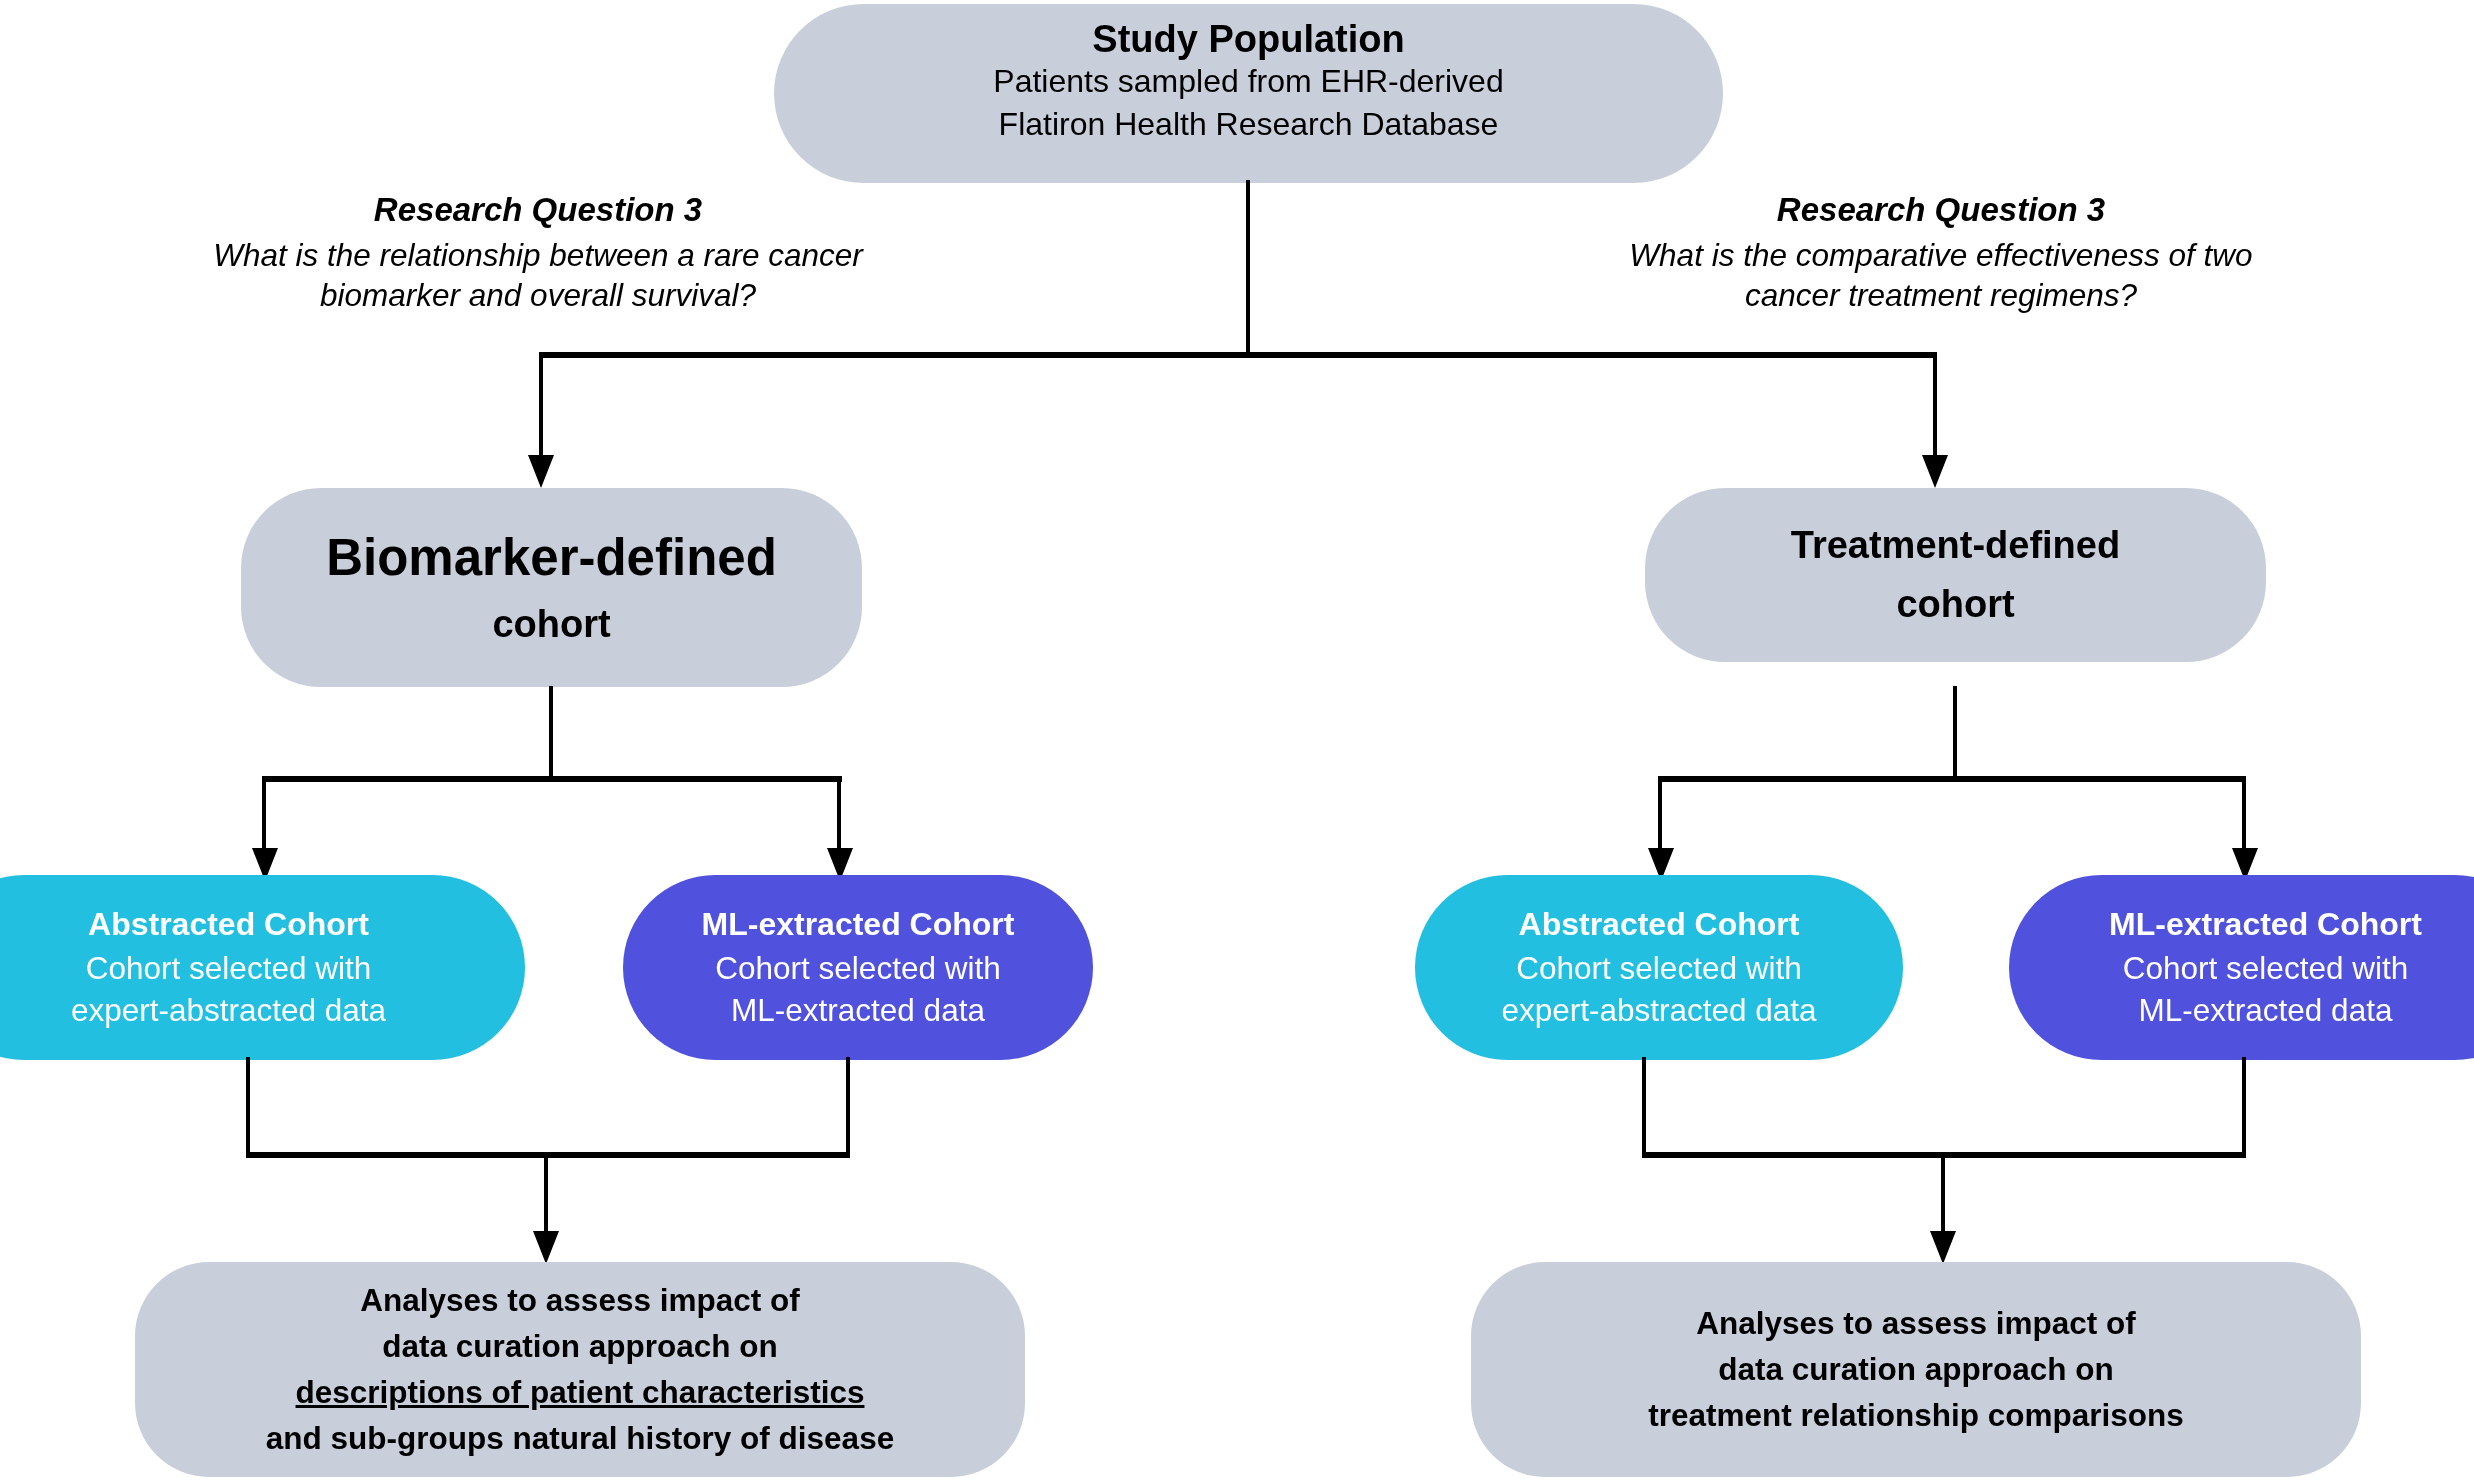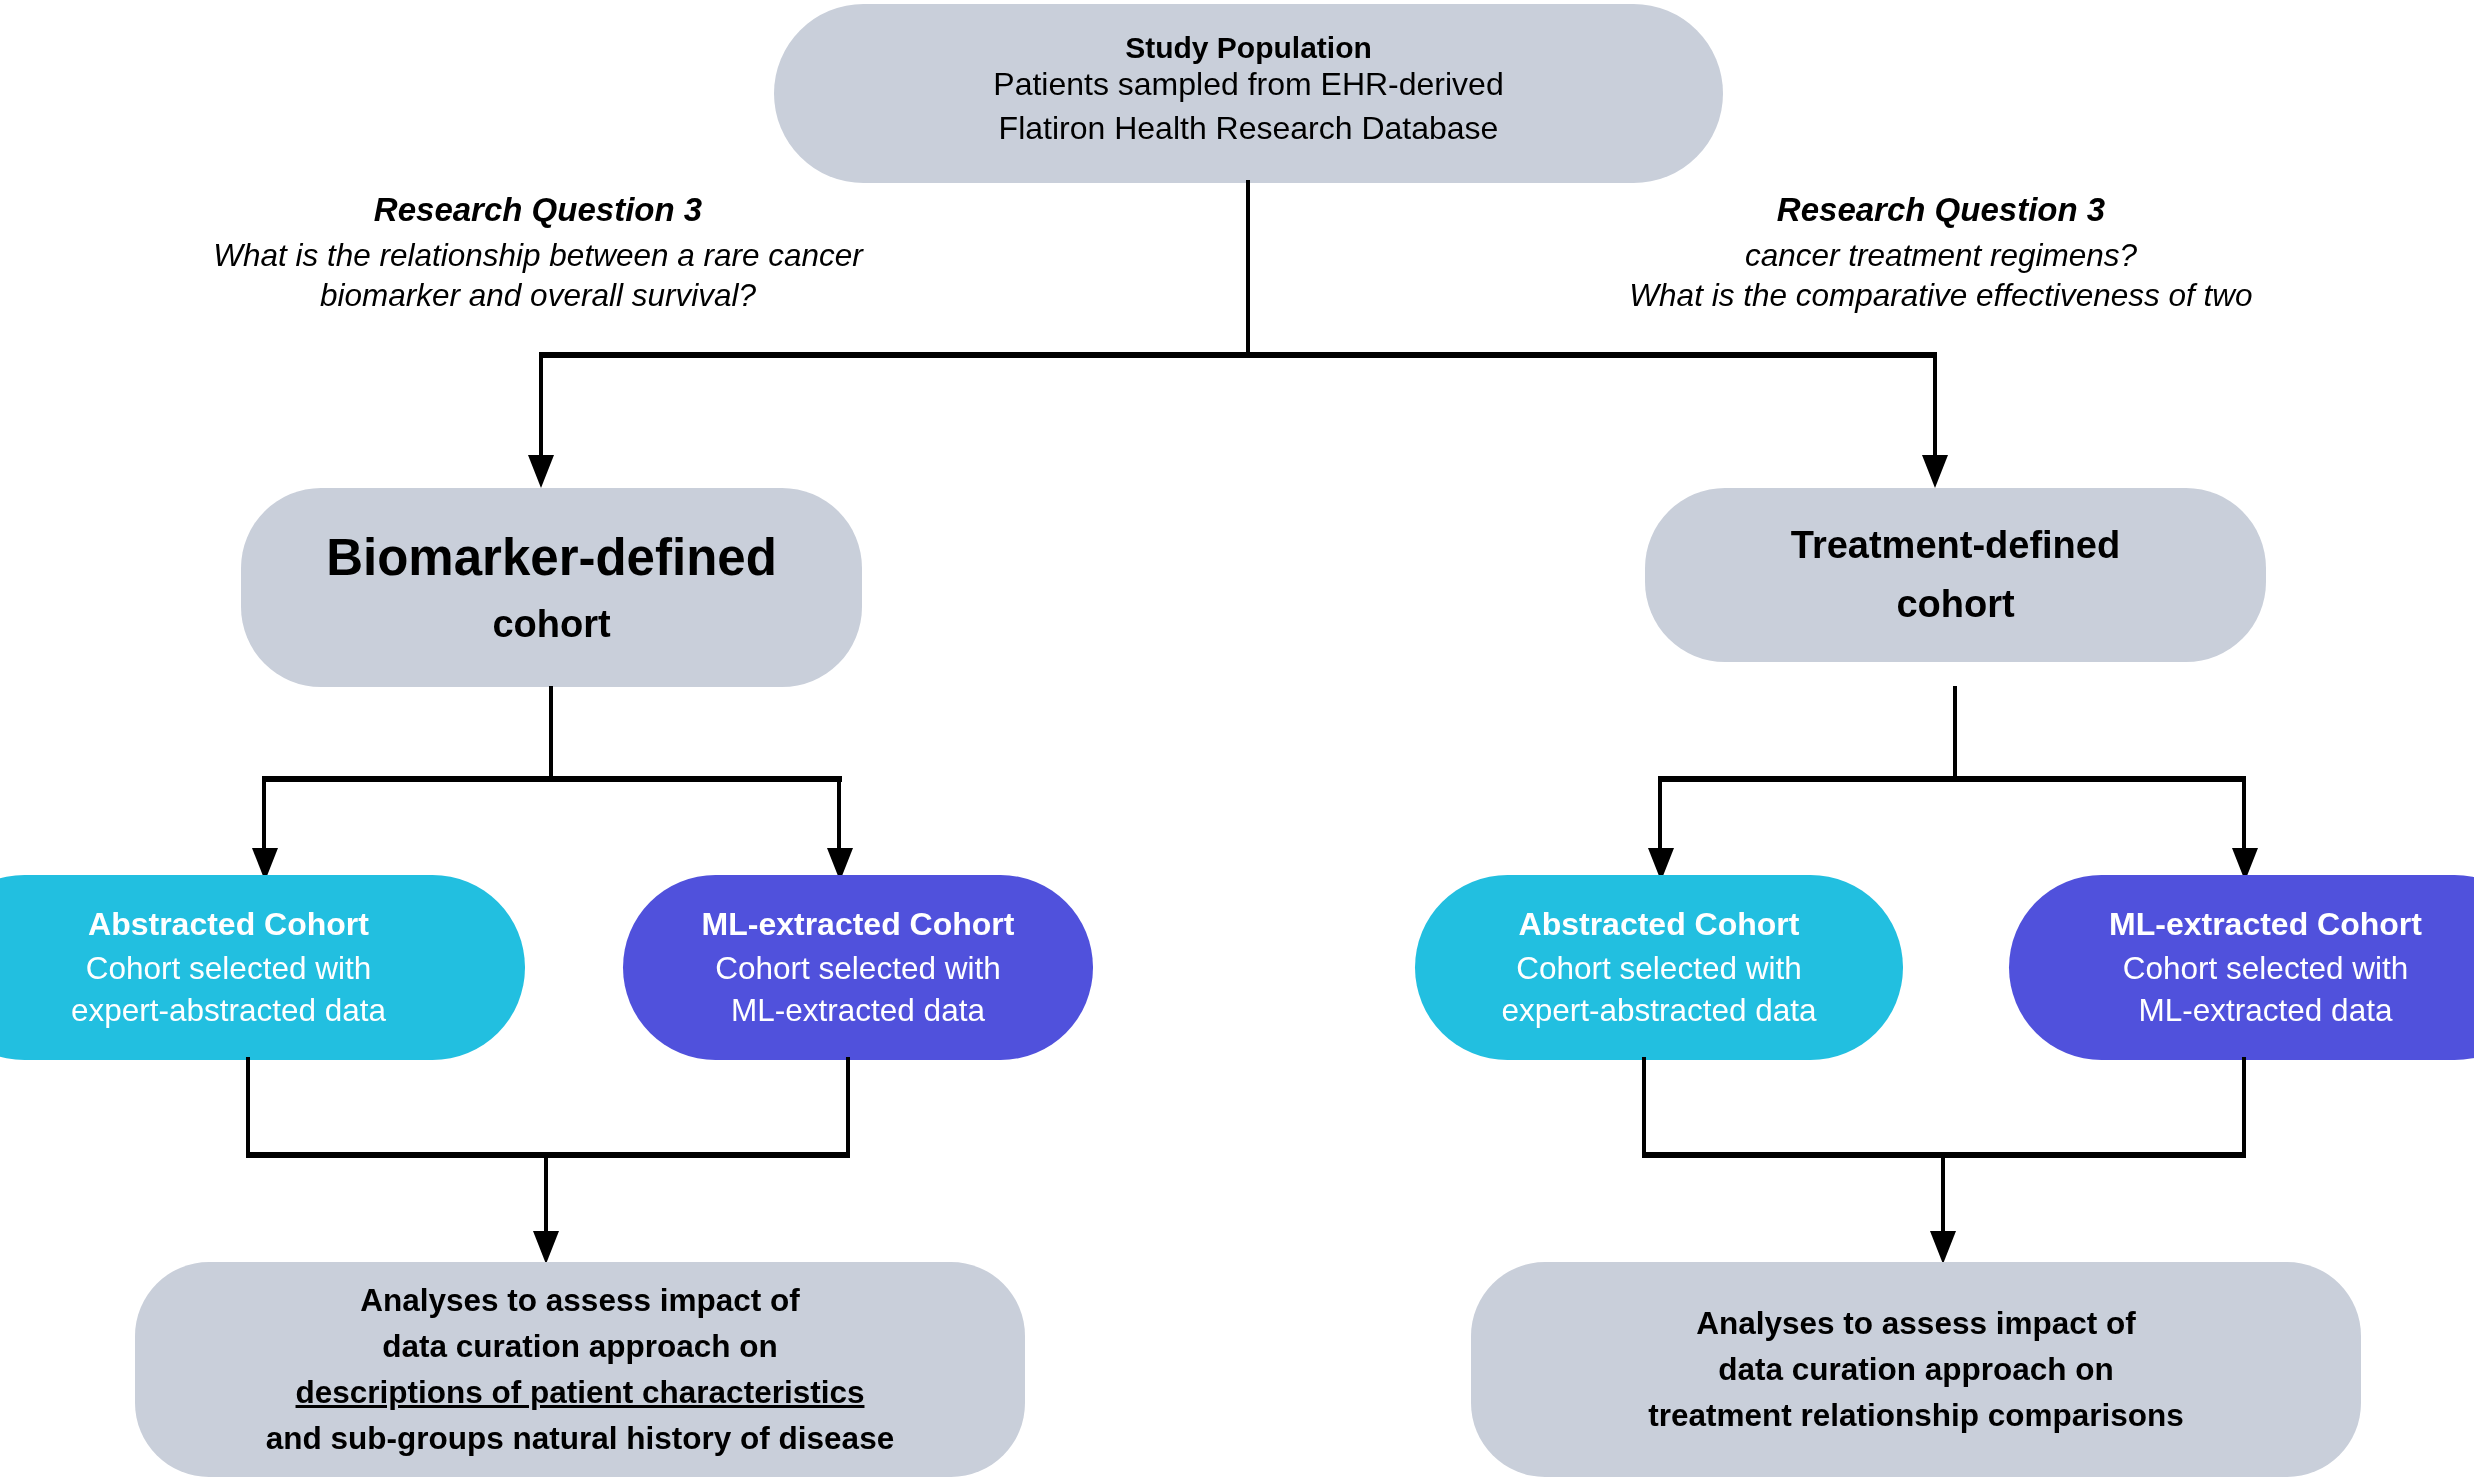--- a/index.html
+++ b/index.html
@@ -71,37 +71,37 @@
     border-right:13px solid transparent;
     border-top:33px solid #000000;
   }
 </style>
 </head>
 <body>
 
 <div id="canvas">
 
   <div class="node node-grey" style="left:774px; top:3.7px; width:949px; height:179px; border-radius:93px; padding-top:11px; justify-content:flex-start;">
-    <div class="ttl" style="font-size:30px; margin-top:15px;">Study Population</div>
+    <div class="ttl" style="font-size:38px; margin-top:2px;">Study Population</div>
     <div class="sub" style="font-size:32px; margin-top:1px;">Patients sampled from EHR-derived</div>
     <div class="sub" style="font-size:32px; margin-top:6.2px;">Flatiron Health Research Database</div>
   </div>
 
   <div class="conn vline" style="left:1246px; top:180px; height:176px;"></div>
 
   <div class="rq" style="left:87px; top:189px; width:902px; font-size:31.5px;">
     <span class="rq-title" style="font-size:33px;">Research Question 3</span>
     <span class="rq-text">What is the relationship between a rare cancer</span>
     <span class="rq-text">biomarker and overall survival?</span>
   </div>
 
   <div class="rq" style="left:1490px; top:189px; width:902px; font-size:31.5px;">
     <span class="rq-title" style="font-size:33px;">Research Question 3</span>
+    <span class="rq-text">What is the comparative effectiveness of two</span>
     <span class="rq-text">cancer treatment regimens?</span>
-    <span class="rq-text">What is the comparative effectiveness of two</span>
   </div>
 
   <div class="conn hline" style="left:539px; top:352px; width:1398px;"></div>
 
   <div class="conn vline" style="left:539px; top:352px; height:105px;"></div>
   <div class="arrowhead" style="left:528px; top:455px;"></div>
 
   <div class="conn vline" style="left:1933px; top:352px; height:105px;"></div>
   <div class="arrowhead" style="left:1922px; top:455px;"></div>
 

